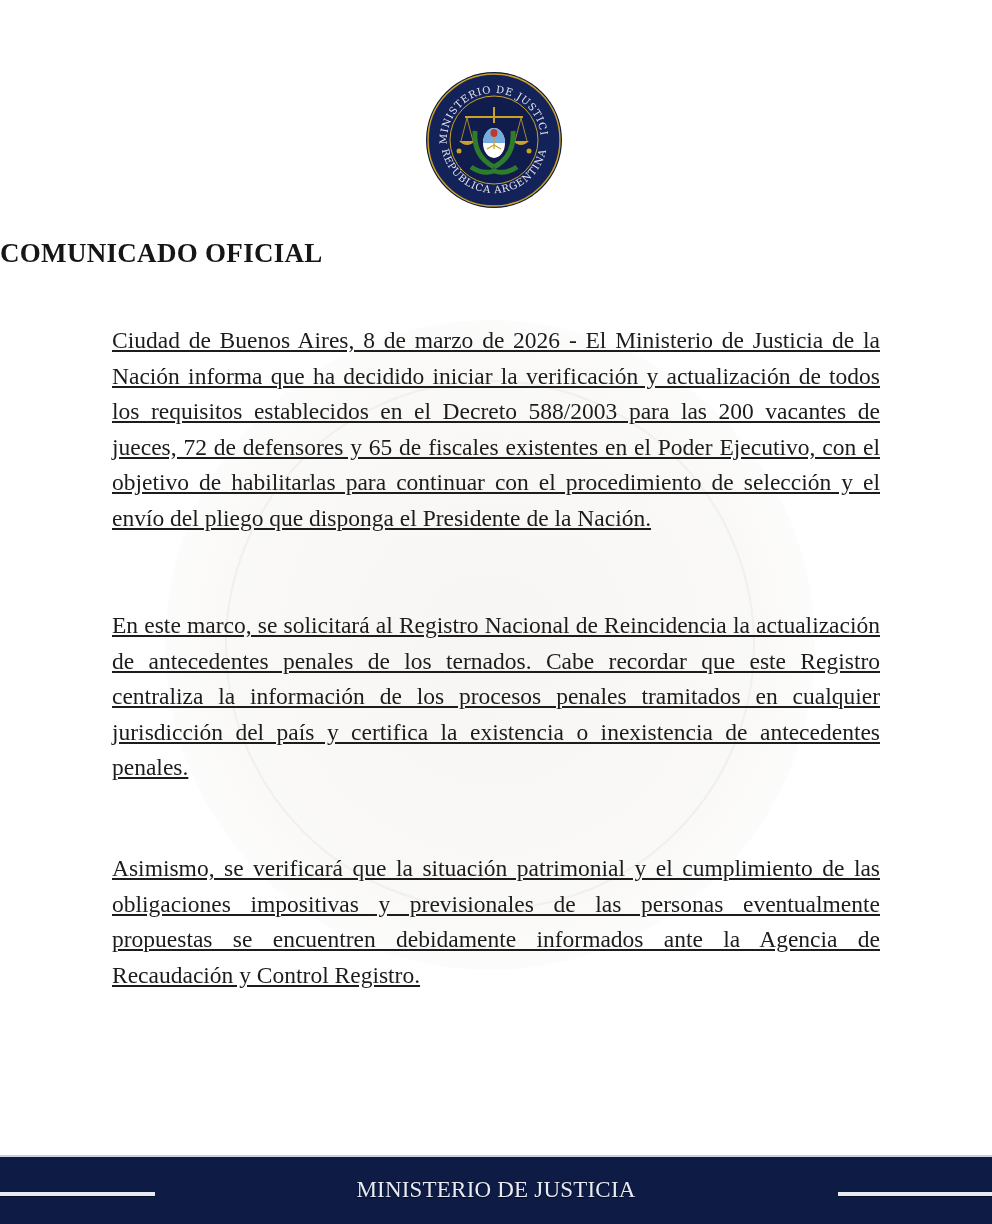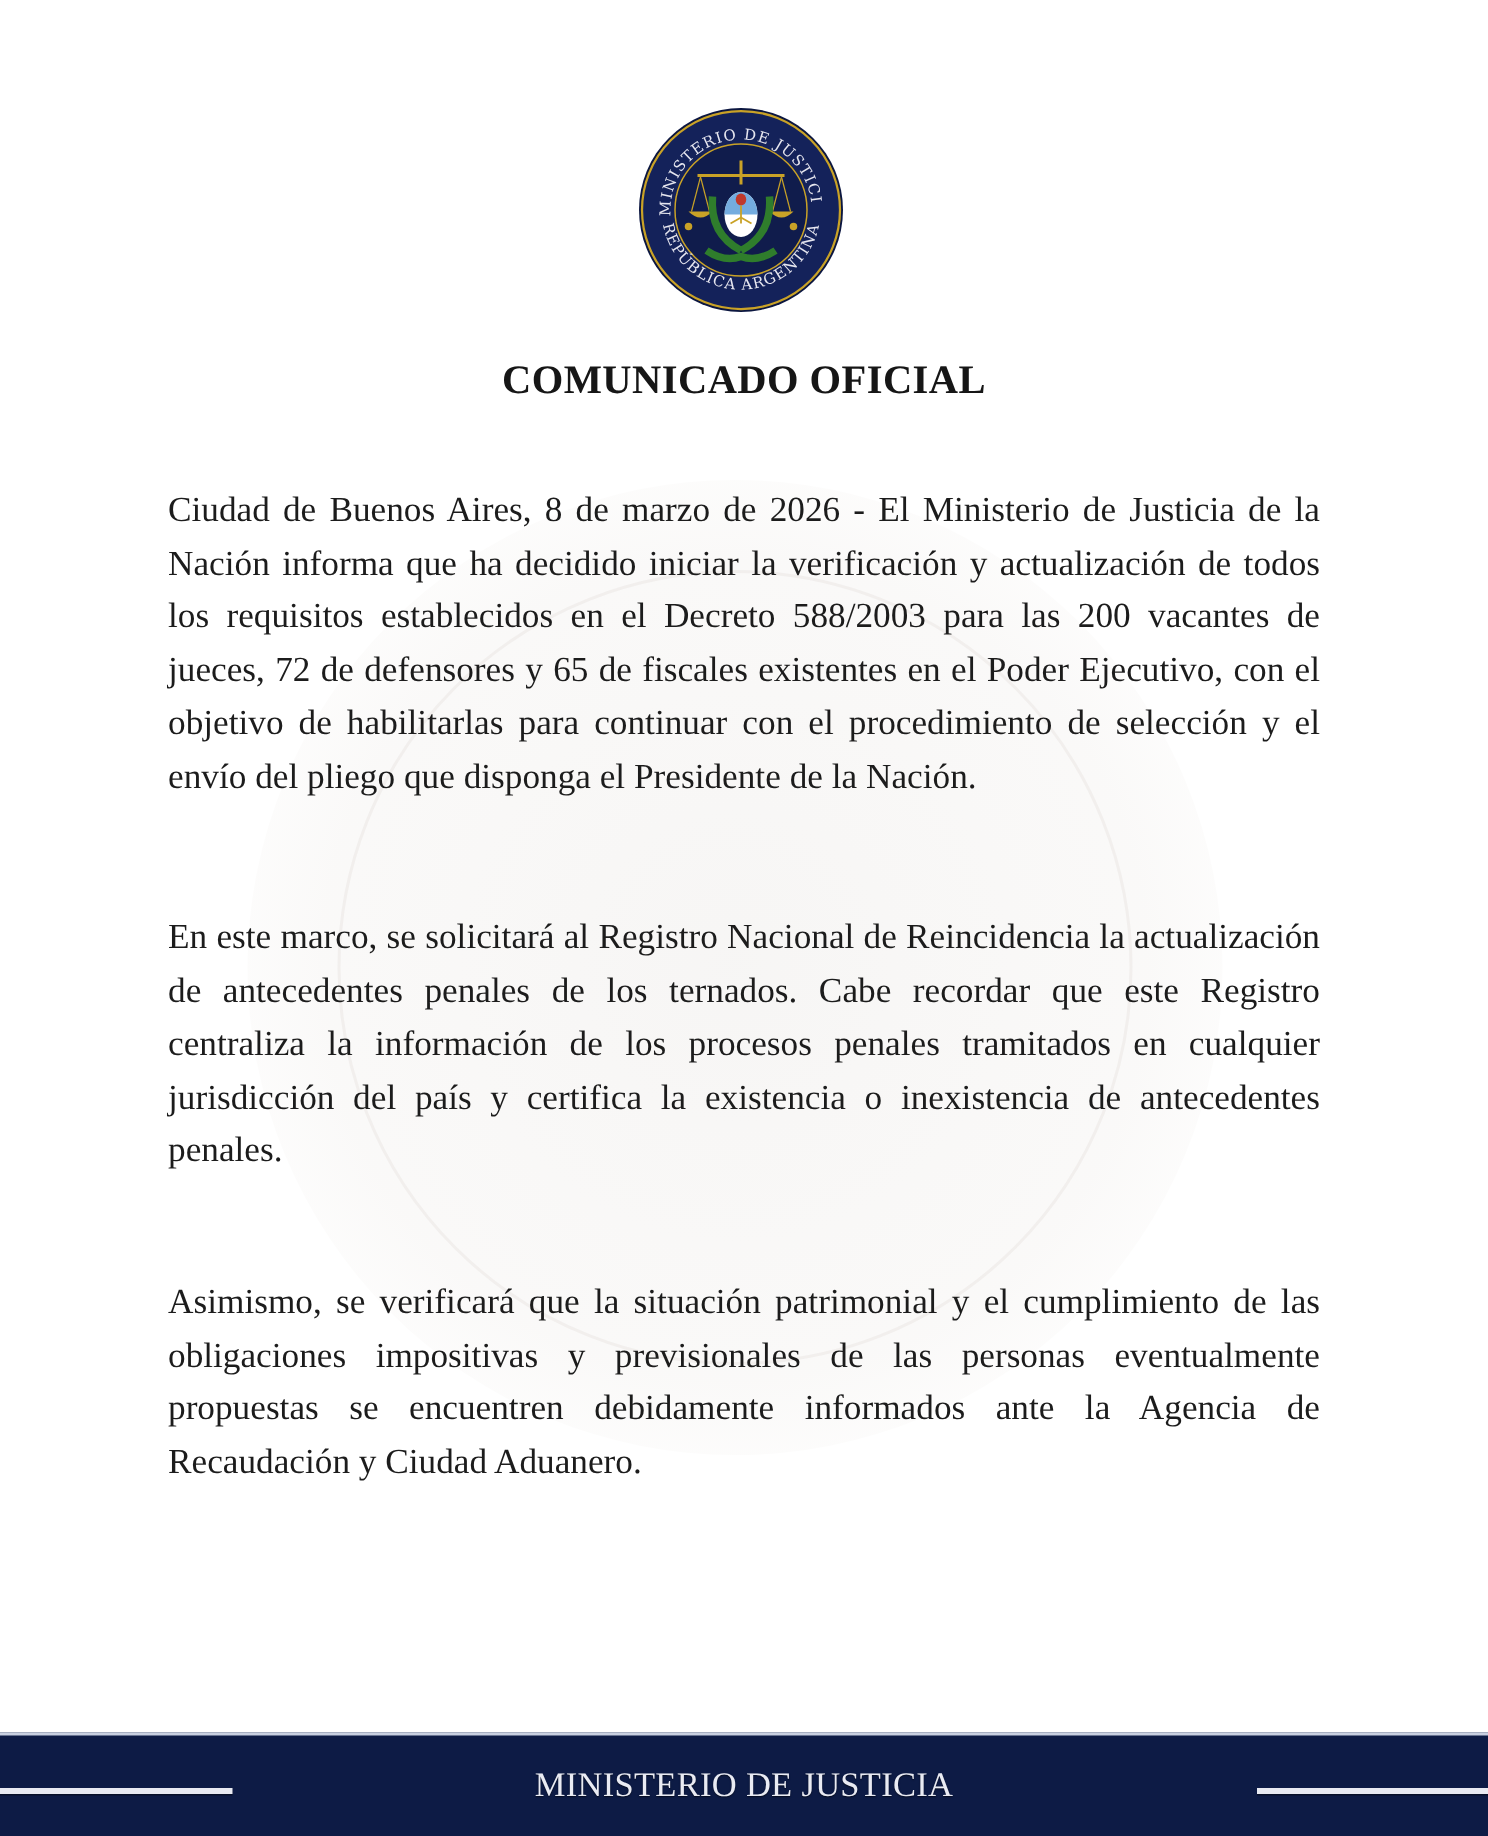--- a/index.html
+++ b/index.html
@@ -24,33 +24,33 @@
       border: 2px solid rgba(225,222,218,0.35);
     }
     .seal {
       position: absolute;
       left: 425px; top: 71px;
       width: 138px; height: 138px;
     }
     .title {
       position: absolute;
       top: 238px; left: 0; width: 992px;
-      text-align: center;
       font-size: 27px;
       font-weight: bold;
       letter-spacing: 0.3px;
       color: #161616;
     }
     .body-text {
       position: absolute;
       left: 112px; width: 768px;
       font-size: 23.5px;
       line-height: 35.5px;
       text-align: justify;
       color: #1c1c1c;
+      text-decoration: underline;
     }
     .p1 { top: 323px; }
     .p2 { top: 608px; }
     .p3 { top: 851px; }
     .footer {
       position: absolute;
       left: 0; top: 1155px; width: 992px; height: 69px;
       background: #0d1b45;
       border-top: 2px solid #c8cfe0;
     }
@@ -113,19 +113,19 @@
     <ellipse cx="69" cy="62" rx="3.5" ry="4" fill="#c0392b"></ellipse>
     <line x1="69" y1="66" x2="69" y2="78" stroke="#c9a227" stroke-width="1.2"></line>
     <path d="M 62 78 L 69 74 L 76 78" fill="none" stroke="#c9a227" stroke-width="1.2"></path>
   </svg>
 </div>
 
 <h1 class="title">COMUNICADO OFICIAL</h1>
 
 <p class="body-text p1">Ciudad de Buenos Aires, 8 de marzo de 2026 - El Ministerio de Justicia de la Nación informa que ha decidido iniciar la verificación y actualización de todos los requisitos establecidos en el Decreto 588/2003 para las 200 vacantes de jueces, 72 de defensores y 65 de fiscales existentes en el Poder Ejecutivo, con el objetivo de habilitarlas para continuar con el procedimiento de selección y el envío del pliego que disponga el Presidente de la Nación.</p>
 <p class="body-text p2">En este marco, se solicitará al Registro Nacional de Reincidencia la actualización de antecedentes penales de los ternados. Cabe recordar que este Registro centraliza la información de los procesos penales tramitados en cualquier jurisdicción del país y certifica la existencia o inexistencia de antecedentes penales.</p>
-<p class="body-text p3">Asimismo, se verificará que la situación patrimonial y el cumplimiento de las obligaciones impositivas y previsionales de las personas eventualmente propuestas se encuentren debidamente informados ante la Agencia de Recaudación y Ciudad Aduanero.</p>
+<p class="body-text p3">Asimismo, se verificará que la situación patrimonial y el cumplimiento de las obligaciones impositivas y previsionales de las personas eventualmente propuestas se encuentren debidamente informados ante la Agencia de Recaudación y Control Registro.</p>
 
 <div class="footer">
   <div class="line left"></div>
   <div class="label">MINISTERIO DE JUSTICIA</div>
   <div class="line right"></div>
 </div>
 
 </body></html>

